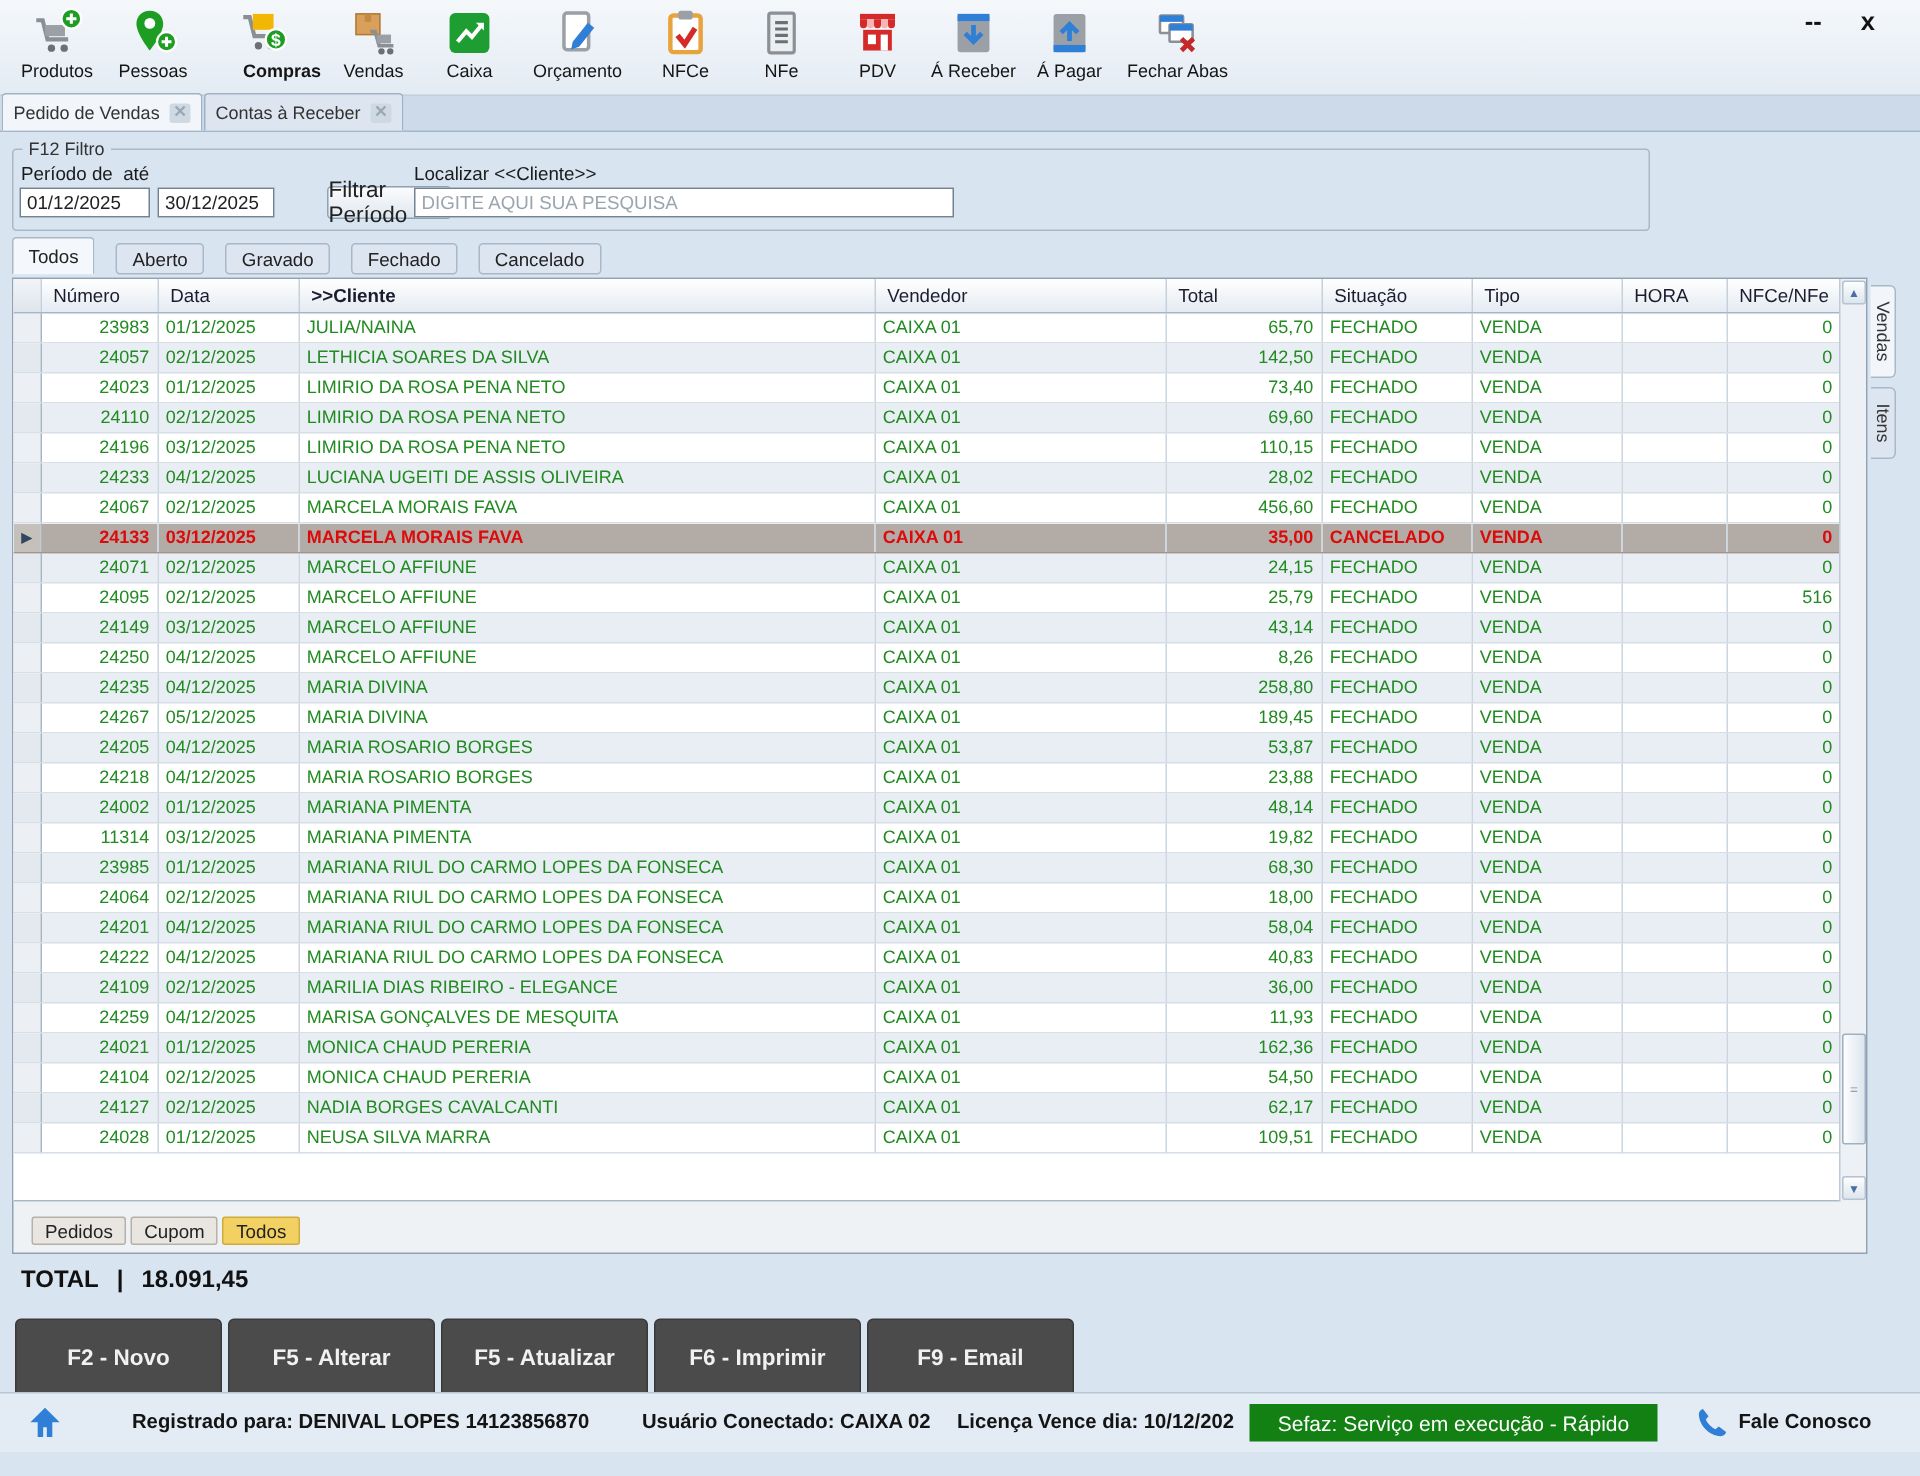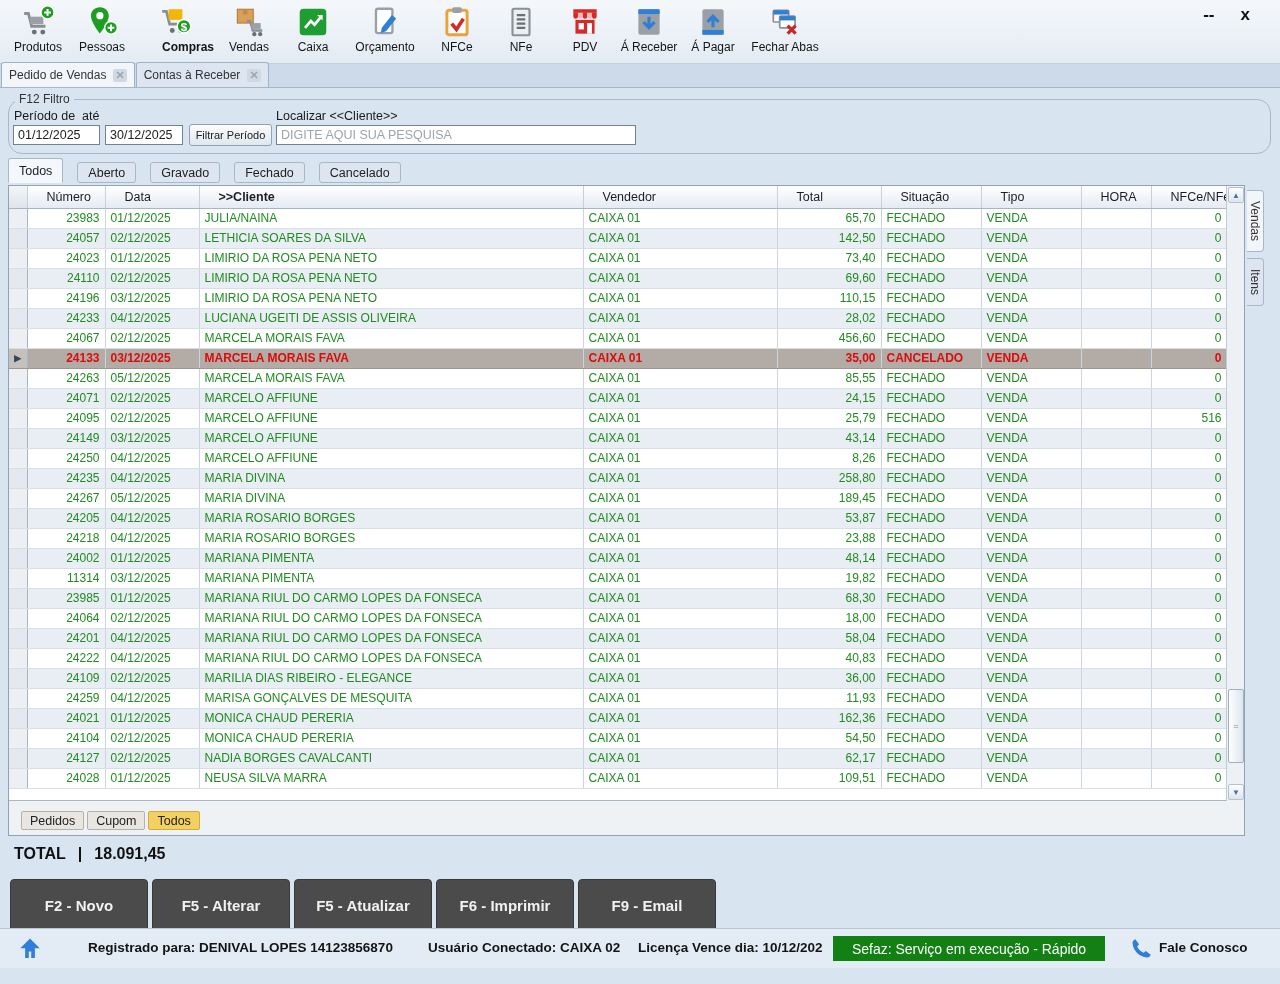--- a/index.html
+++ b/index.html
@@ -23,46 +23,46 @@
   
   .tabbar{position:absolute;left:0;top:64px;width:100%;height:24px;background:#cddaea;
     border-bottom:1px solid #a5b6c9;display:flex;align-items:flex-end;padding-left:1px;}
   .dtab{height:21px;display:flex;align-items:center;gap:7px;padding:12px 7px;font-size:12px;
     color:#333;background:#dde6f0;border:1px solid #a0b2c5;border-bottom:none;
     border-radius:3px 3px 0 0;margin-right:1px;cursor:pointer;}
   .dtab.active{background:#f2f6fa;height:24px;}
   .dtab .x{color:#9aa7b5;font-size:11px;font-weight:bold;background:#cfd9e4;border-radius:2px;
     padding:0 2px;line-height:13px;}
   
-  .filterbox{position:absolute;left:8px;top:99px;width:1263px;height:55px;
-    border:1px solid #a9b8c7;border-radius:14px;}
+  .filterbox{position:absolute;left:8px;top:99px;width:1092px;height:55px;
+    border:1px solid #a9b8c7;border-radius:3px;}
   .filterbox-label{position:absolute;top:-8px;left:6px;background:#d8e4f0;padding:0 4px;
     font-size:12px;color:#333;}
   .flabel{position:absolute;font-size:12.5px;color:#1a1a1a;white-space:pre;}
   .tinput{position:absolute;height:20px;border:1px solid #708294;background:#fff;
     font-size:12.5px;padding:0 4px;color:#222;display:flex;align-items:center;}
   .tinput.placeholder{color:#9aa5af;}
   .fbtn{position:absolute;height:22px;background:linear-gradient(#fbfcfd,#dfe7ee);
-    border:1px solid #8fa3b5;border-radius:3px;font-size:11px;color:#222;
-    display:flex;align-items:center;justify-content:center;cursor:pointer;}
+    border:1px solid #8fa3b5;border-radius:3px;font-size:15px;color:#222;
+    display:flex;align-items:center;justify-content:center;cursor:pointer;margin-left:29px;}
   
   .stabs{position:absolute;left:8px;top:158px;height:25px;display:flex;align-items:flex-end;gap:14px;}
   .stab{height:21px;padding:0 10px;background:#dde6f0;border:1px solid #a9b8c7;border-radius:3px;
     font-size:12.5px;color:#222;display:flex;align-items:center;cursor:pointer;}
   .stab.active{height:25px;background:#f4f8fc;border-bottom-color:#f4f8fc;
     border-radius:3px 3px 0 0;}
   
   .gridpanel{position:absolute;left:8px;top:185px;width:1237px;height:651px;background:#eff2f5;
     border:1px solid #8fa3b5;}
   .gridwhite{position:absolute;left:0;top:0;width:1218px;height:615px;background:#fff;
     border-bottom:1px solid #aab8c6;overflow:hidden;}
   table.grid{border-collapse:collapse;table-layout:fixed;width:1218px;}
   .grid th{height:22px;background:linear-gradient(#ffffff,#e4ebf2);
     border-right:1px solid #c6d0da;border-bottom:1px solid #a8b6c4;font-size:12.5px;
-    font-weight:normal;color:#1c1c2e;text-align:left;padding:0 19px;white-space:nowrap;cursor:pointer;}
+    font-weight:normal;color:#1c1c2e;text-align:left;padding:0 8px;white-space:nowrap;cursor:pointer;}
   .grid th.bold{font-weight:bold;}
   .grid th.gut{background:linear-gradient(#f2f4f7,#dfe5ec);}
   .grid td{height:20px;font-size:12px;color:#218a21;border-right:1px solid #cbd5df;
     border-bottom:1px solid #d6dee6;padding:0 5px;white-space:nowrap;overflow:hidden;}
   .grid td.gut{background:#ecf0f4;border-right:1px solid #a8b6c4;color:#44618a;
     font-size:9px;text-align:center;padding:0;}
   .grid tr.alt td{background:#e9eef4;}
   .grid tr.alt td.gut{background:#e4e9ef;}
   .grid td.r{text-align:right;}
   .grid tr.sel td{background:#b3aca6;color:#dc0b0b;font-weight:bold;border-bottom-color:#9d968f;}
@@ -399,32 +399,20 @@
               <td class="r">24133</td>
               <td>03/12/2025</td>
               <td>MARCELA MORAIS FAVA</td>
               <td>CAIXA 01</td>
               <td class="r">35,00</td>
               <td>CANCELADO</td>
               <td>VENDA</td>
               <td></td>
               <td class="r">0</td>
             </tr>
-            <tr class="">
-              <td class="gut"></td>
-              <td class="r">24263</td>
-              <td>05/12/2025</td>
-              <td>MARCELA MORAIS FAVA</td>
-              <td>CAIXA 01</td>
-              <td class="r">85,55</td>
-              <td>FECHADO</td>
-              <td>VENDA</td>
-              <td></td>
-              <td class="r">0</td>
-            </tr>
             <tr class="alt">
               <td class="gut"></td>
               <td class="r">24071</td>
               <td>02/12/2025</td>
               <td>MARCELO AFFIUNE</td>
               <td>CAIXA 01</td>
               <td class="r">24,15</td>
               <td>FECHADO</td>
               <td>VENDA</td>
               <td></td>

